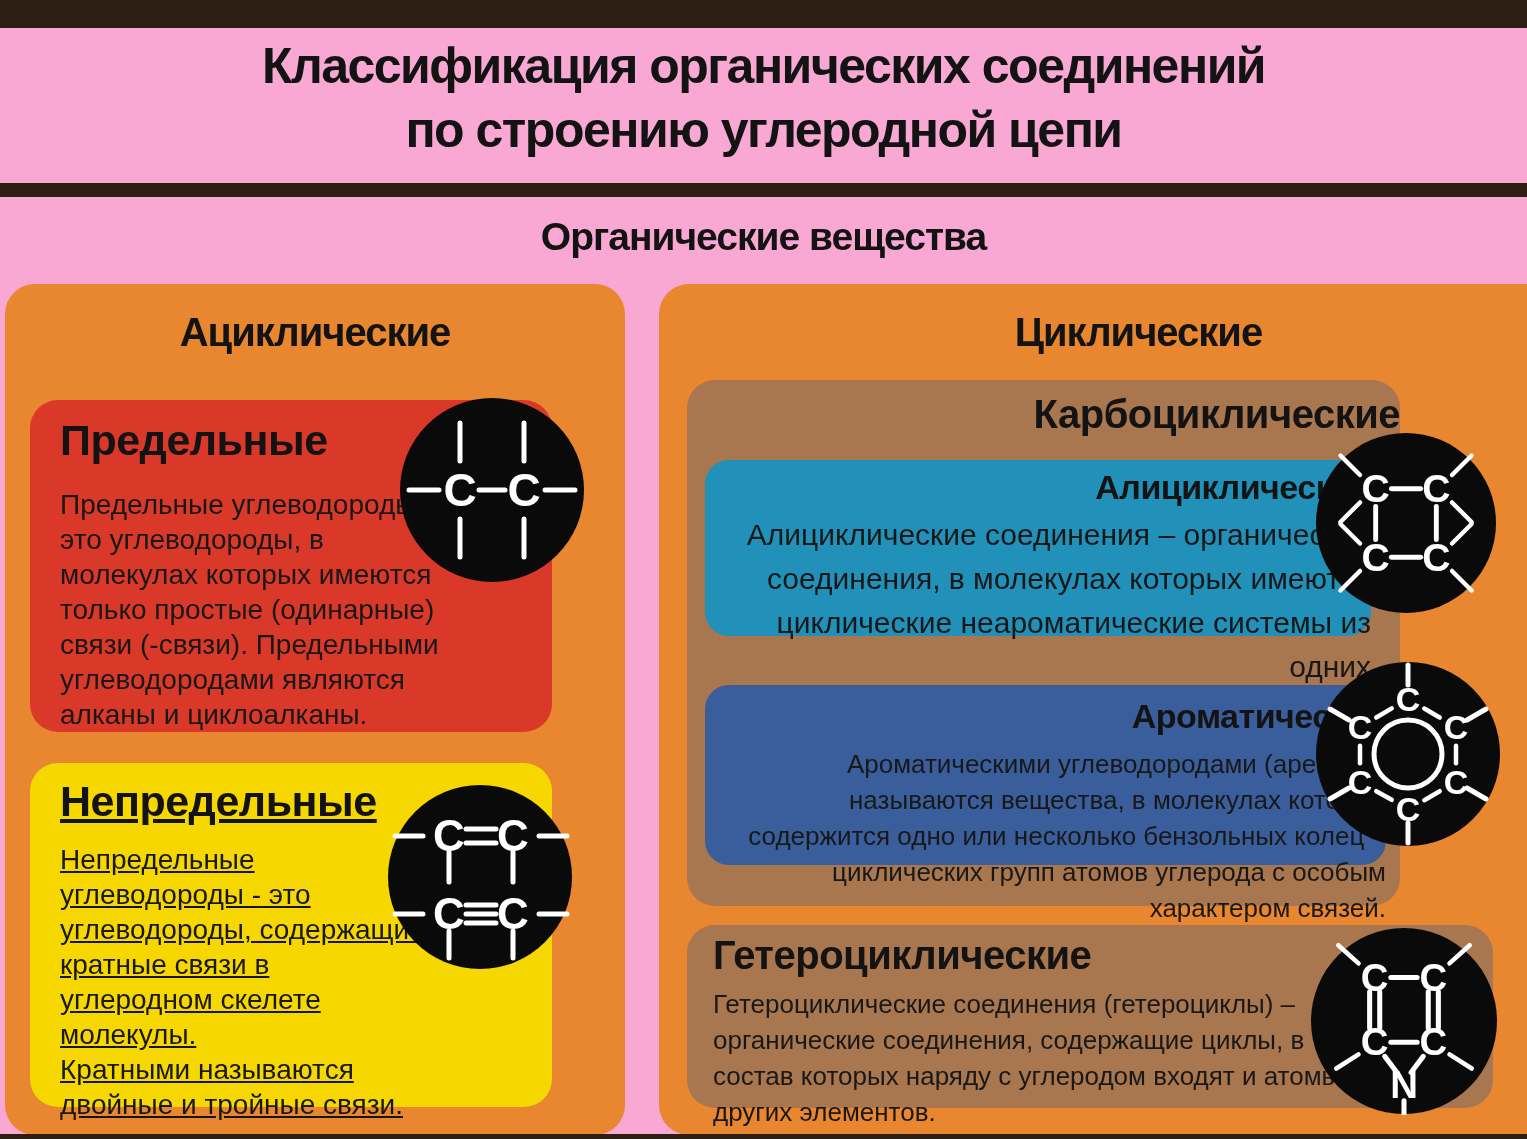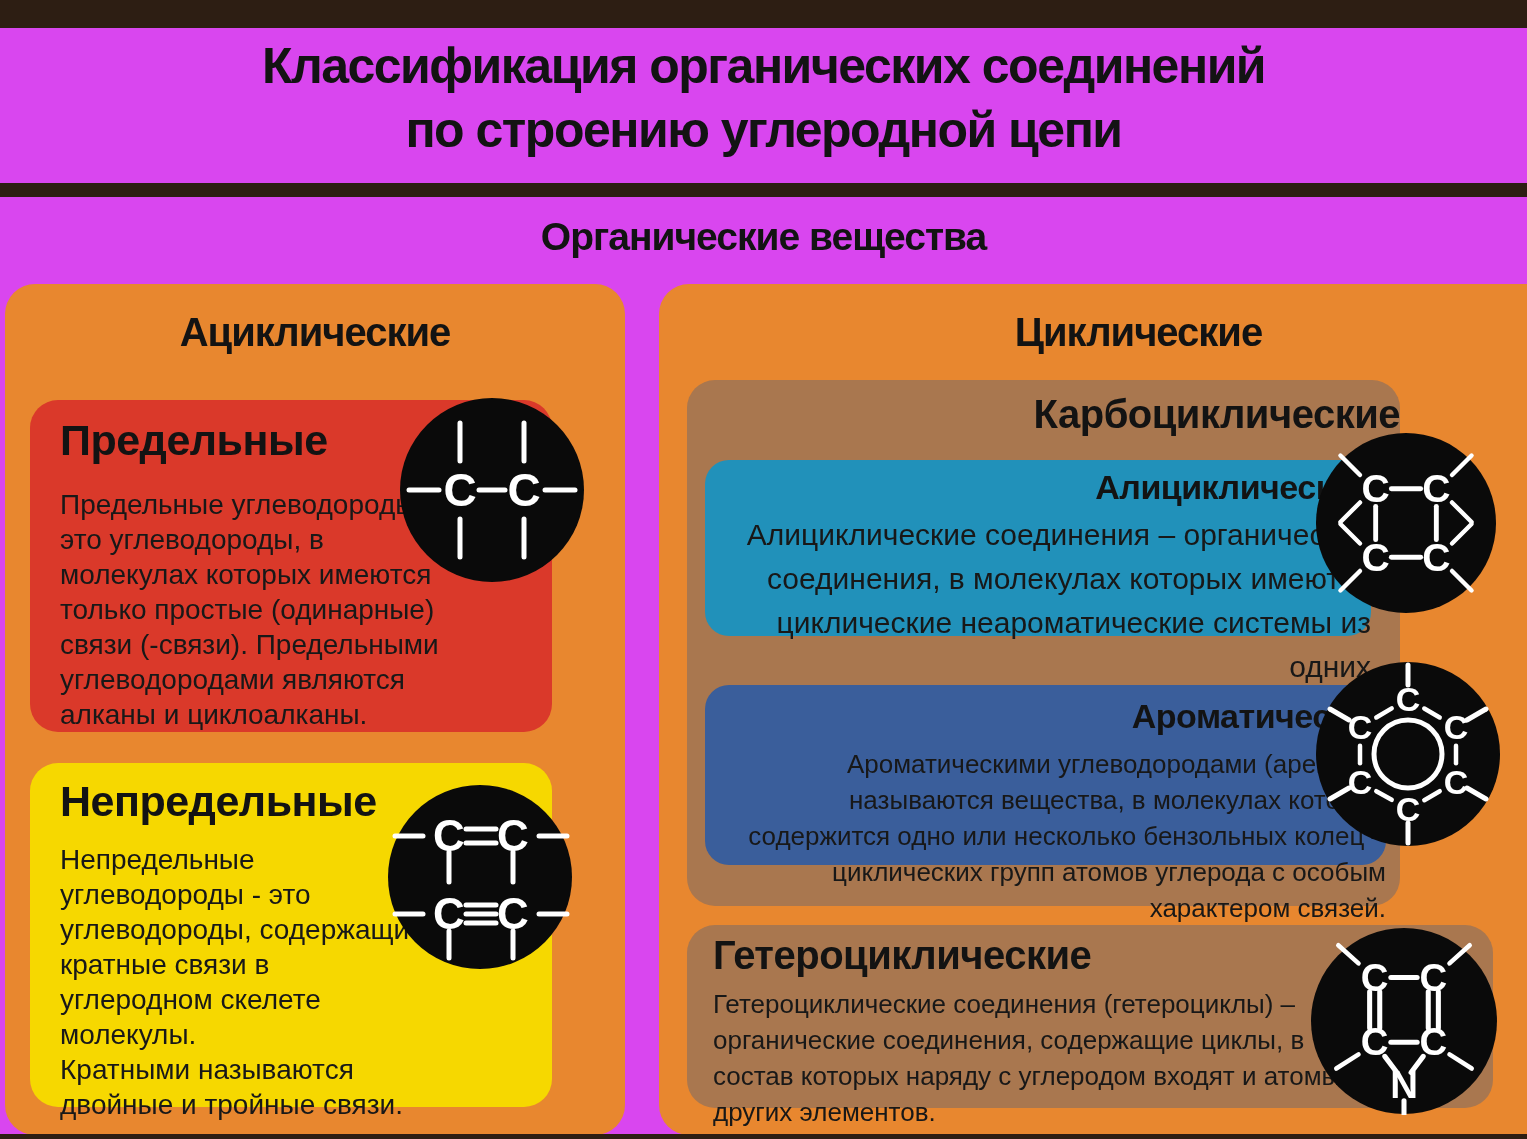--- a/index.html
+++ b/index.html
@@ -1,17 +1,17 @@
 <!DOCTYPE html>
 <html lang="ru"><head>
 <meta charset="utf-8">
 <style>
   html,body{margin:0;padding:0;background:#ffffff;}
   .stage{
-    position:relative;width:1527px;height:1139px;background:#d946ef;
+    position:relative;width:1527px;height:1139px;background:#f9a8d4;
     font-family:"Liberation Sans",sans-serif;color:#141414;overflow:hidden;
   }
   .bar{position:absolute;left:0;width:1527px;background:#2D1E13;}
   .bar.top{top:0;height:28px;}
   .bar.divider{top:183px;height:14px;}
   .bar.bottom{top:1134px;height:5px;}
 
   .title{position:absolute;top:34px;left:0;width:1527px;text-align:center;
     font-weight:bold;font-size:50px;line-height:64px;letter-spacing:-1.5px;color:#131313;}
   .subtitle{position:absolute;top:215px;left:0;width:1527px;text-align:center;
@@ -24,21 +24,21 @@
     font-size:40px;letter-spacing:-1px;color:#131313;}
 
   .card{position:absolute;box-sizing:border-box;}
   .card h3,.card h4{margin:0;font-weight:bold;color:#131313;letter-spacing:-0.5px;}
   .card p{margin:0;white-space:pre-line;color:#181818;}
 
   .card.red{left:25px;top:116px;width:522px;height:332px;background:#DA392A;border-radius:28px;}
   .card.red h3{padding:16px 0 0 30px;font-size:43px;}
   .card.red p{padding:22px 0 0 30px;font-size:28px;line-height:35px;}
 
-  .card.yellow{left:25px;top:479px;width:522px;height:344px;background:#F6D800;border-radius:28px;}
+  .card.yellow{left:25px;top:479px;width:522px;height:344px;background:#F6D800;border-radius:28px;text-decoration:underline;}
   .card.yellow h3{padding:14px 0 0 30px;font-size:43px;}
   .card.yellow p{padding:16px 0 0 30px;font-size:28px;line-height:35px;}
 
   .card.brown{background:#A9774F;border-radius:28px;}
   .card.brown.carbo{left:28px;top:96px;width:713px;height:526px;text-align:right;}
   .card.brown.carbo>h3{padding:12px 0 0 24px;font-size:40px;}
   .card.brown.hetero{left:28px;top:641px;width:806px;height:183px;}
   .card.brown.hetero h3{padding:8px 0 0 26px;font-size:40px;}
   .card.brown.hetero p{padding:8px 0 0 26px;font-size:26px;line-height:36px;}
 

